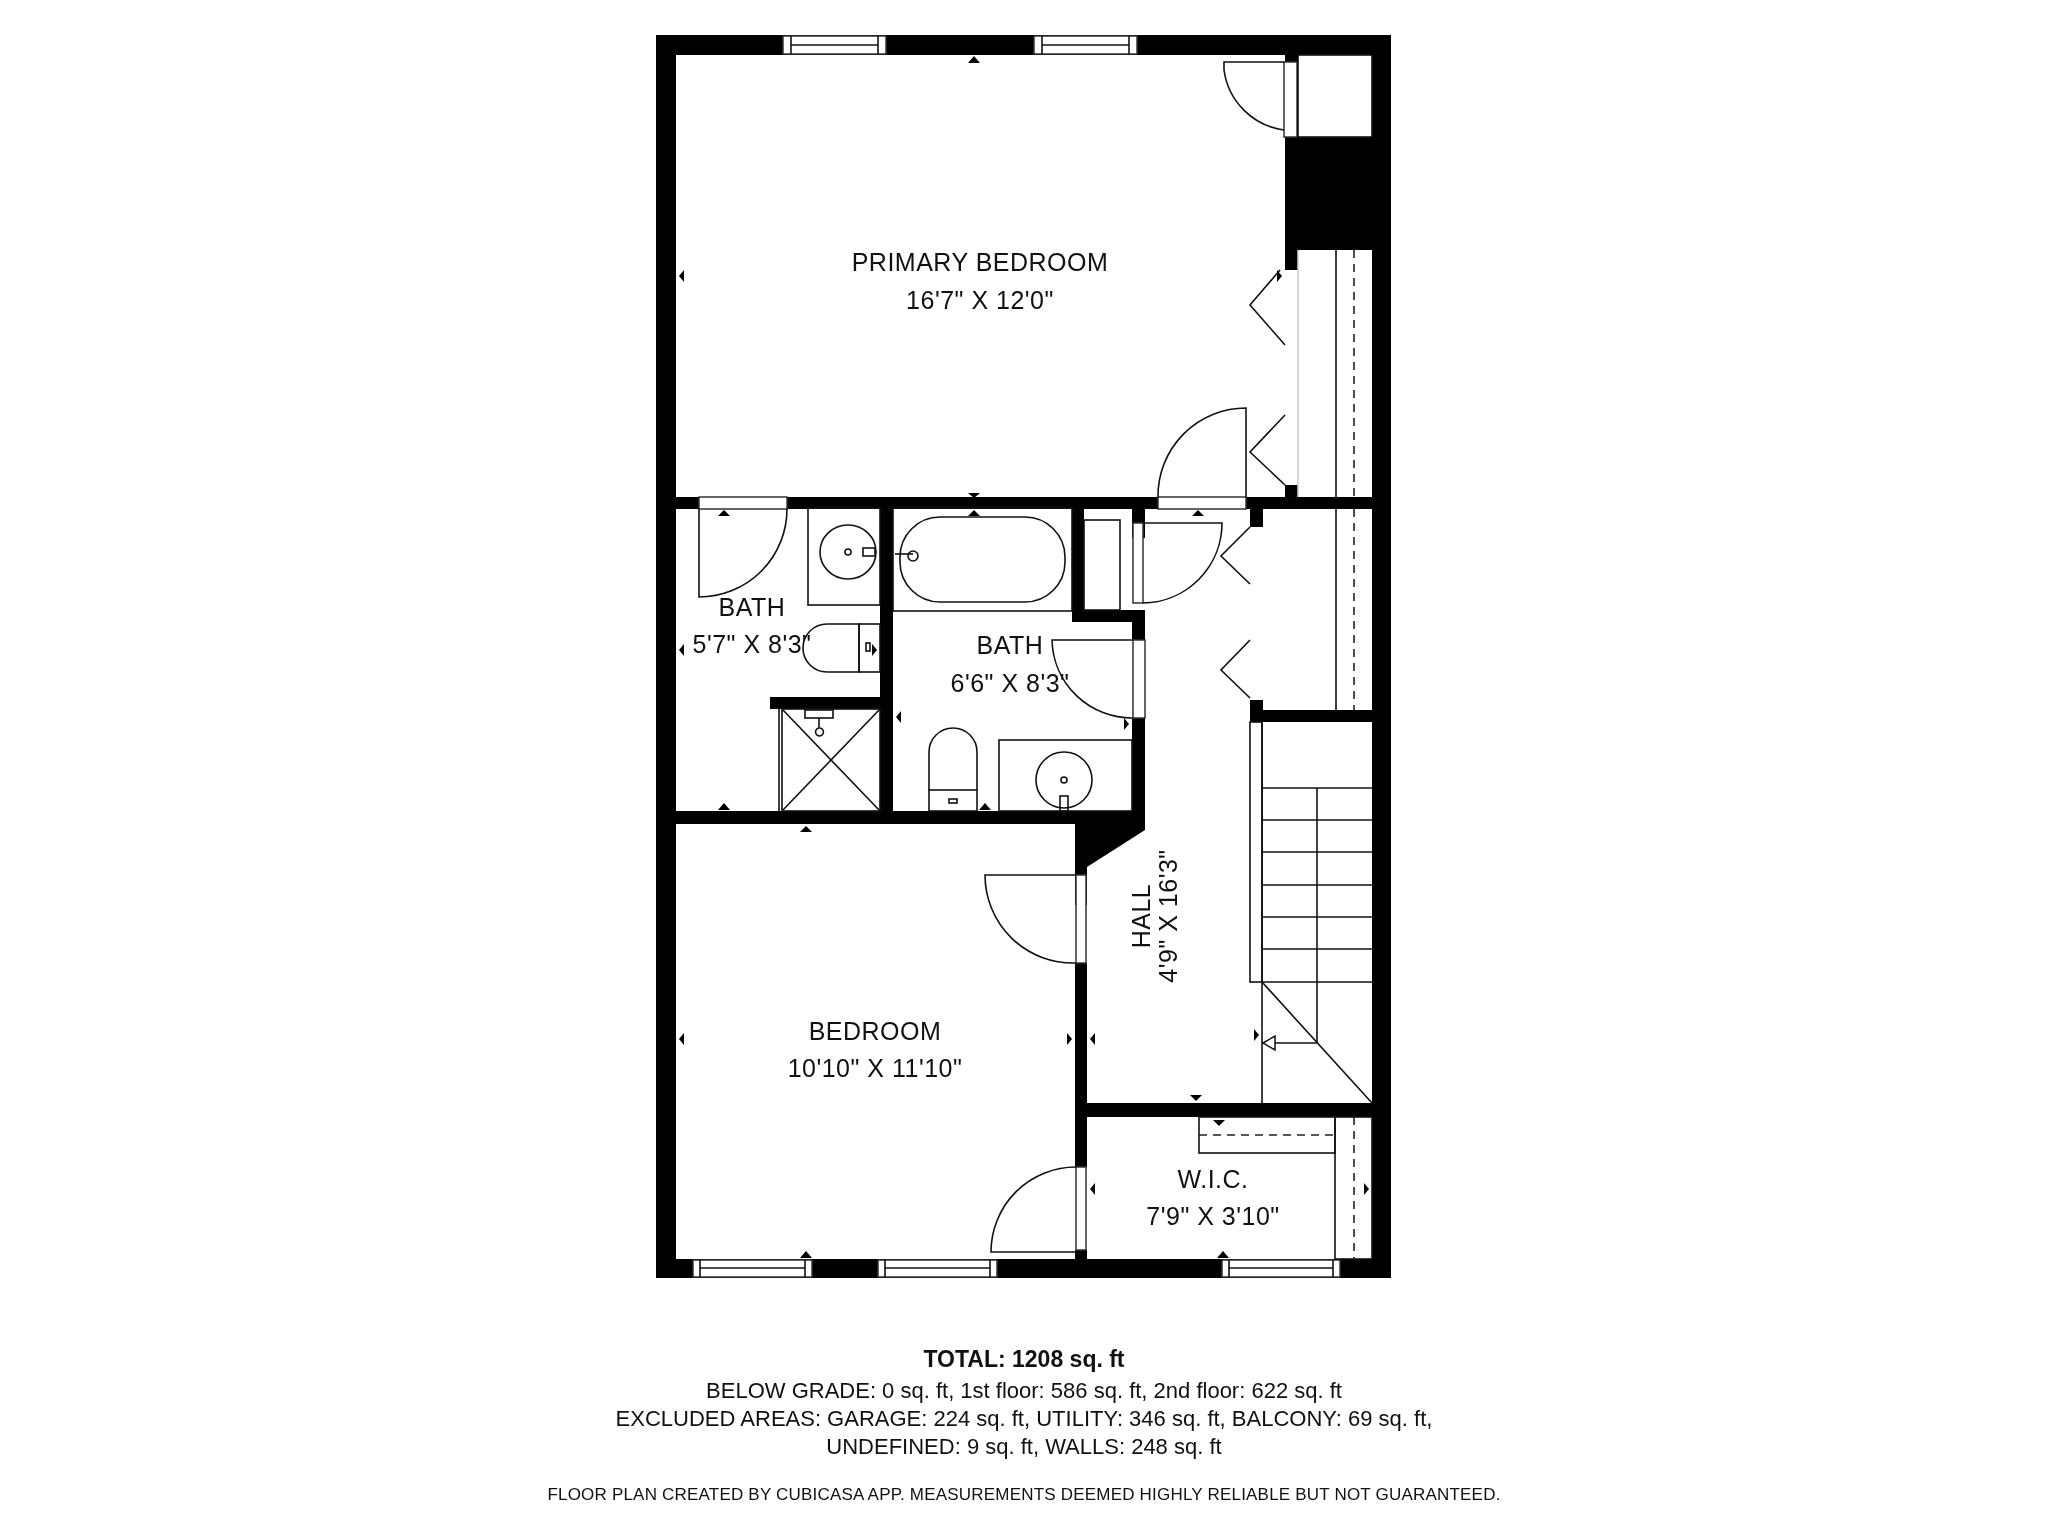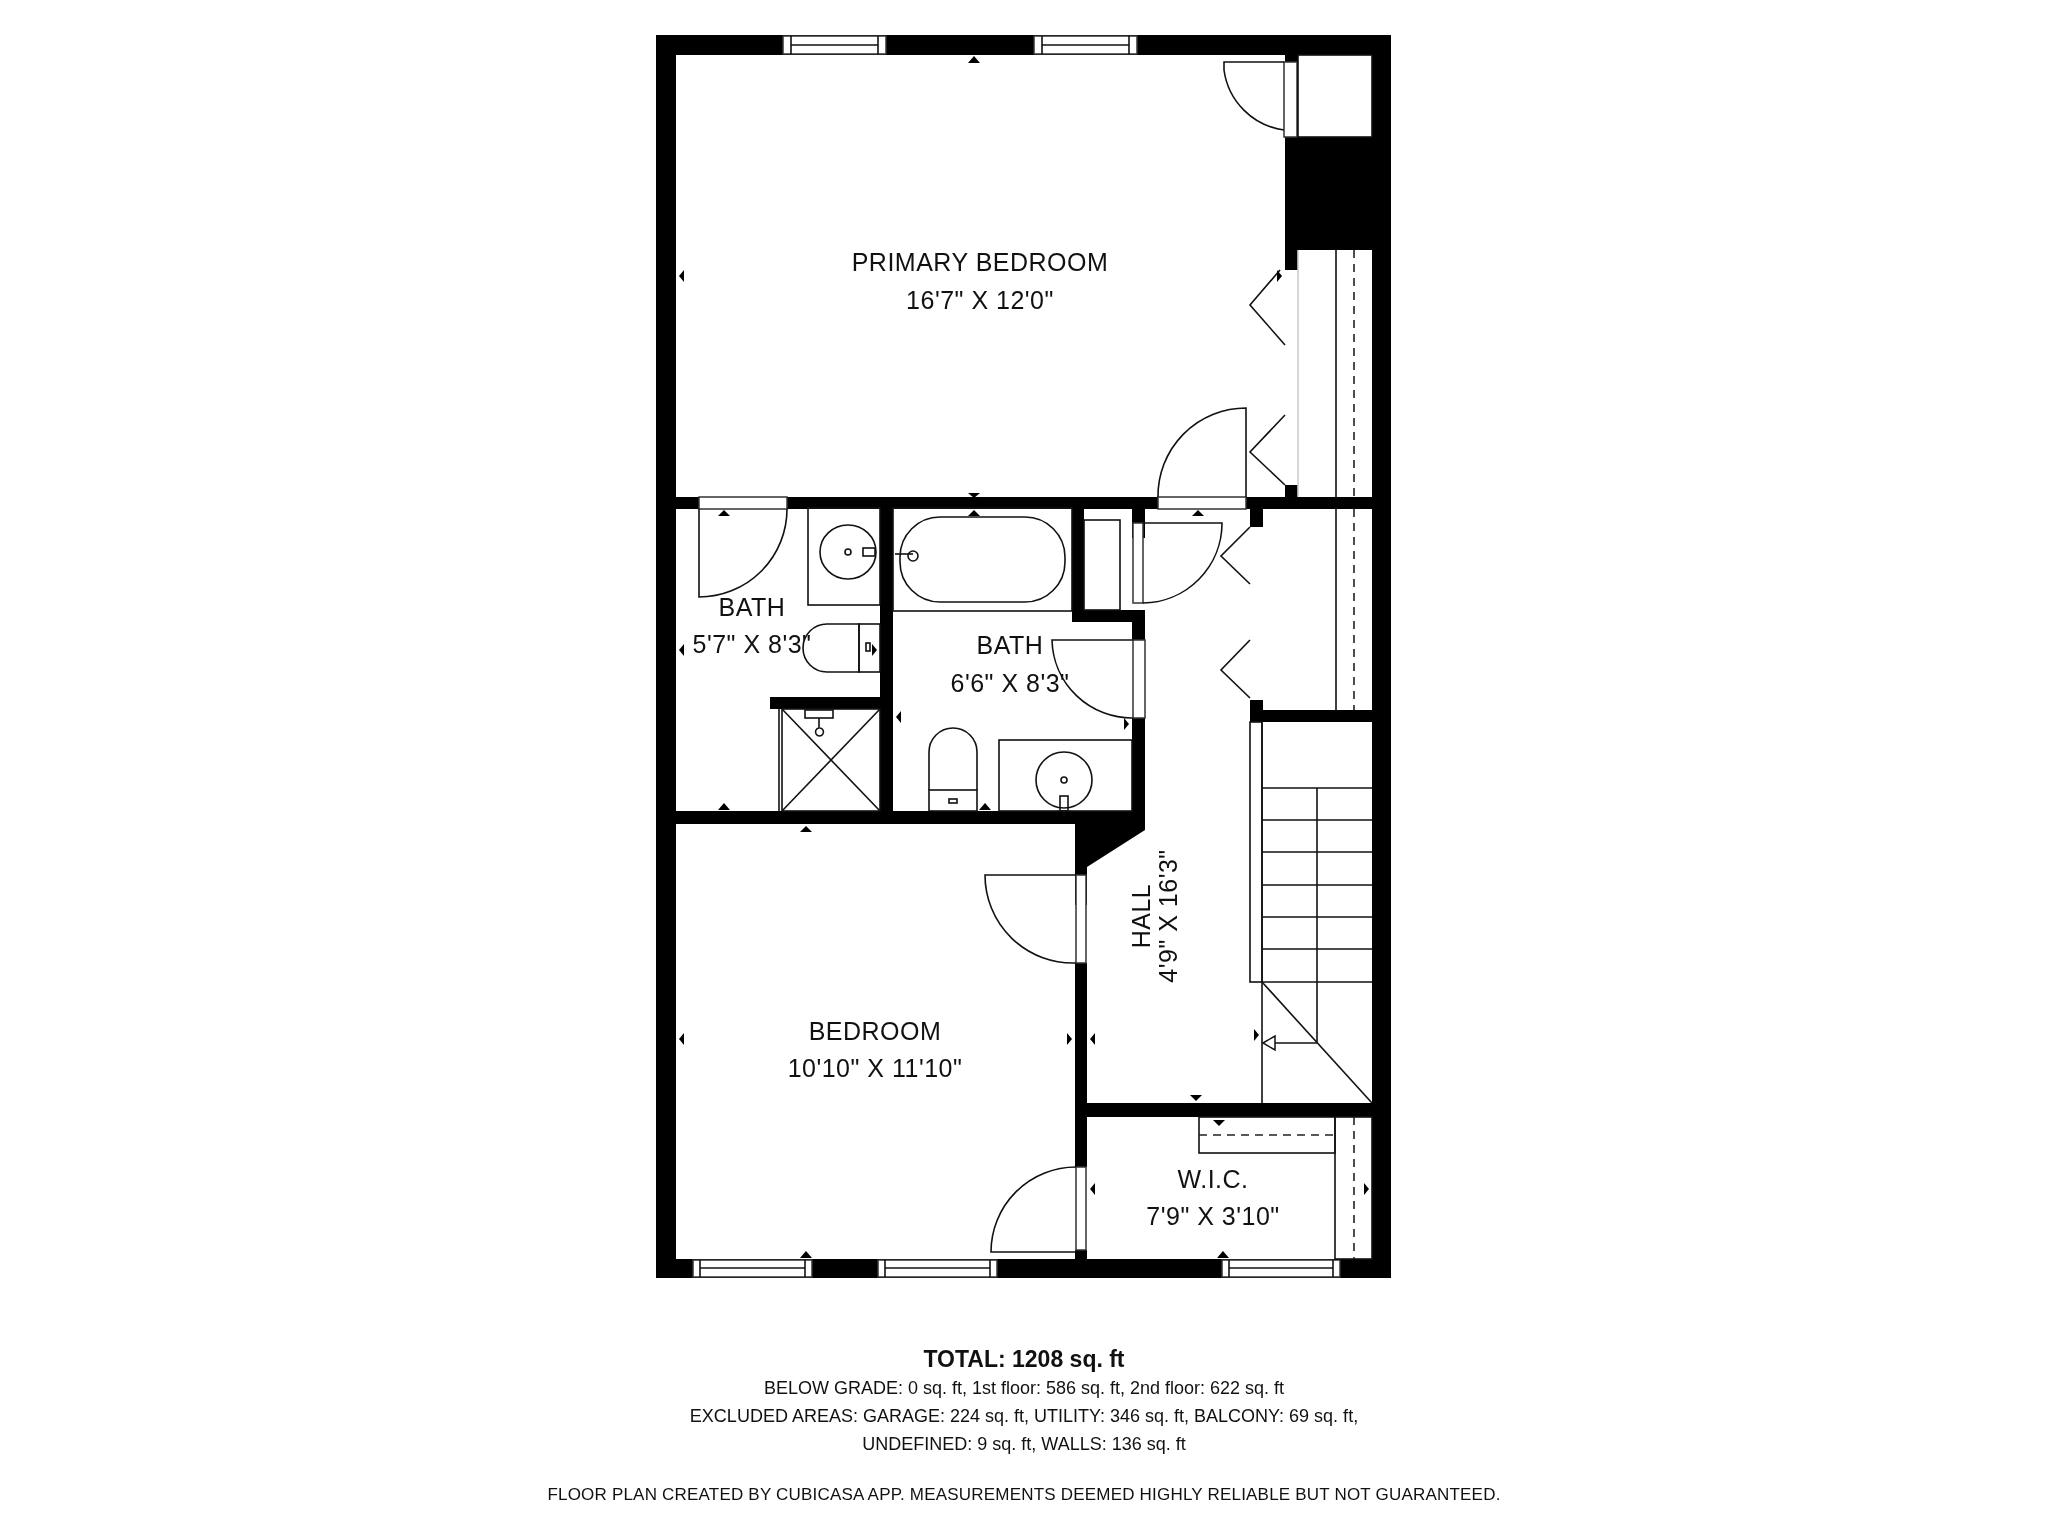--- a/index.html
+++ b/index.html
@@ -1,21 +1,21 @@
 <!DOCTYPE html>
 <html><head>
   <meta charset="utf-8">
   <style>
     html, body { margin: 0; padding: 0; background: #ffffff; }
     body { width: 2048px; height: 1536px; position: relative; overflow: hidden; font-family: "Liberation Sans", "DejaVu Sans", sans-serif; }
     #plan { position: absolute; left: 0; top: 0; width: 2048px; height: 1536px; }
     .room-label { font-family: "Liberation Sans", "DejaVu Sans", sans-serif; font-size: 25px; fill: #111111; text-anchor: middle; letter-spacing: 0.5px; }
     .footer { position: absolute; left: 0; width: 2048px; text-align: center; color: #111111; font-family: "Liberation Sans", "DejaVu Sans", sans-serif; }
     .footer-total { top: 1346px; font-size: 23px; font-weight: bold; }
-    .footer-line { font-size: 18px; }
+    .footer-line { font-size: 22px; }
     .footer-l1 { top: 1378px; }
     .footer-l2 { top: 1406px; }
     .footer-l3 { top: 1434px; }
     .footer-disclaimer { top: 1485px; font-size: 17px; letter-spacing: 0.2px; }
     .thin { fill: none; stroke: #111; stroke-width: 1.6; }
     .dash { fill: none; stroke: #222; stroke-width: 1.6; stroke-dasharray: 8 6; }
     .win { fill: #ffffff; stroke: #333; stroke-width: 1.5; }
     .wall { fill: #000000; }
     .mark { fill: #000000; }
   </style>
@@ -255,14 +255,14 @@
   </g>
   <g>
     <text class="room-label" x="1213" y="1188">W.I.C.</text>
     <text class="room-label" x="1213" y="1225">7'9" X 3'10"</text>
   </g>
 </svg>
 
 <div class="footer footer-total">TOTAL: 1208 sq. ft</div>
 <div class="footer footer-line footer-l1">BELOW GRADE: 0 sq. ft, 1st floor: 586 sq. ft, 2nd floor: 622 sq. ft</div>
 <div class="footer footer-line footer-l2">EXCLUDED AREAS: GARAGE: 224 sq. ft, UTILITY: 346 sq. ft, BALCONY: 69 sq. ft,</div>
-<div class="footer footer-line footer-l3">UNDEFINED: 9 sq. ft, WALLS: 136 sq. ft</div>
+<div class="footer footer-line footer-l3">UNDEFINED: 9 sq. ft, WALLS: 248 sq. ft</div>
 <div class="footer footer-disclaimer">FLOOR PLAN CREATED BY CUBICASA APP. MEASUREMENTS DEEMED HIGHLY RELIABLE BUT NOT GUARANTEED.</div>
 
 </body></html>

